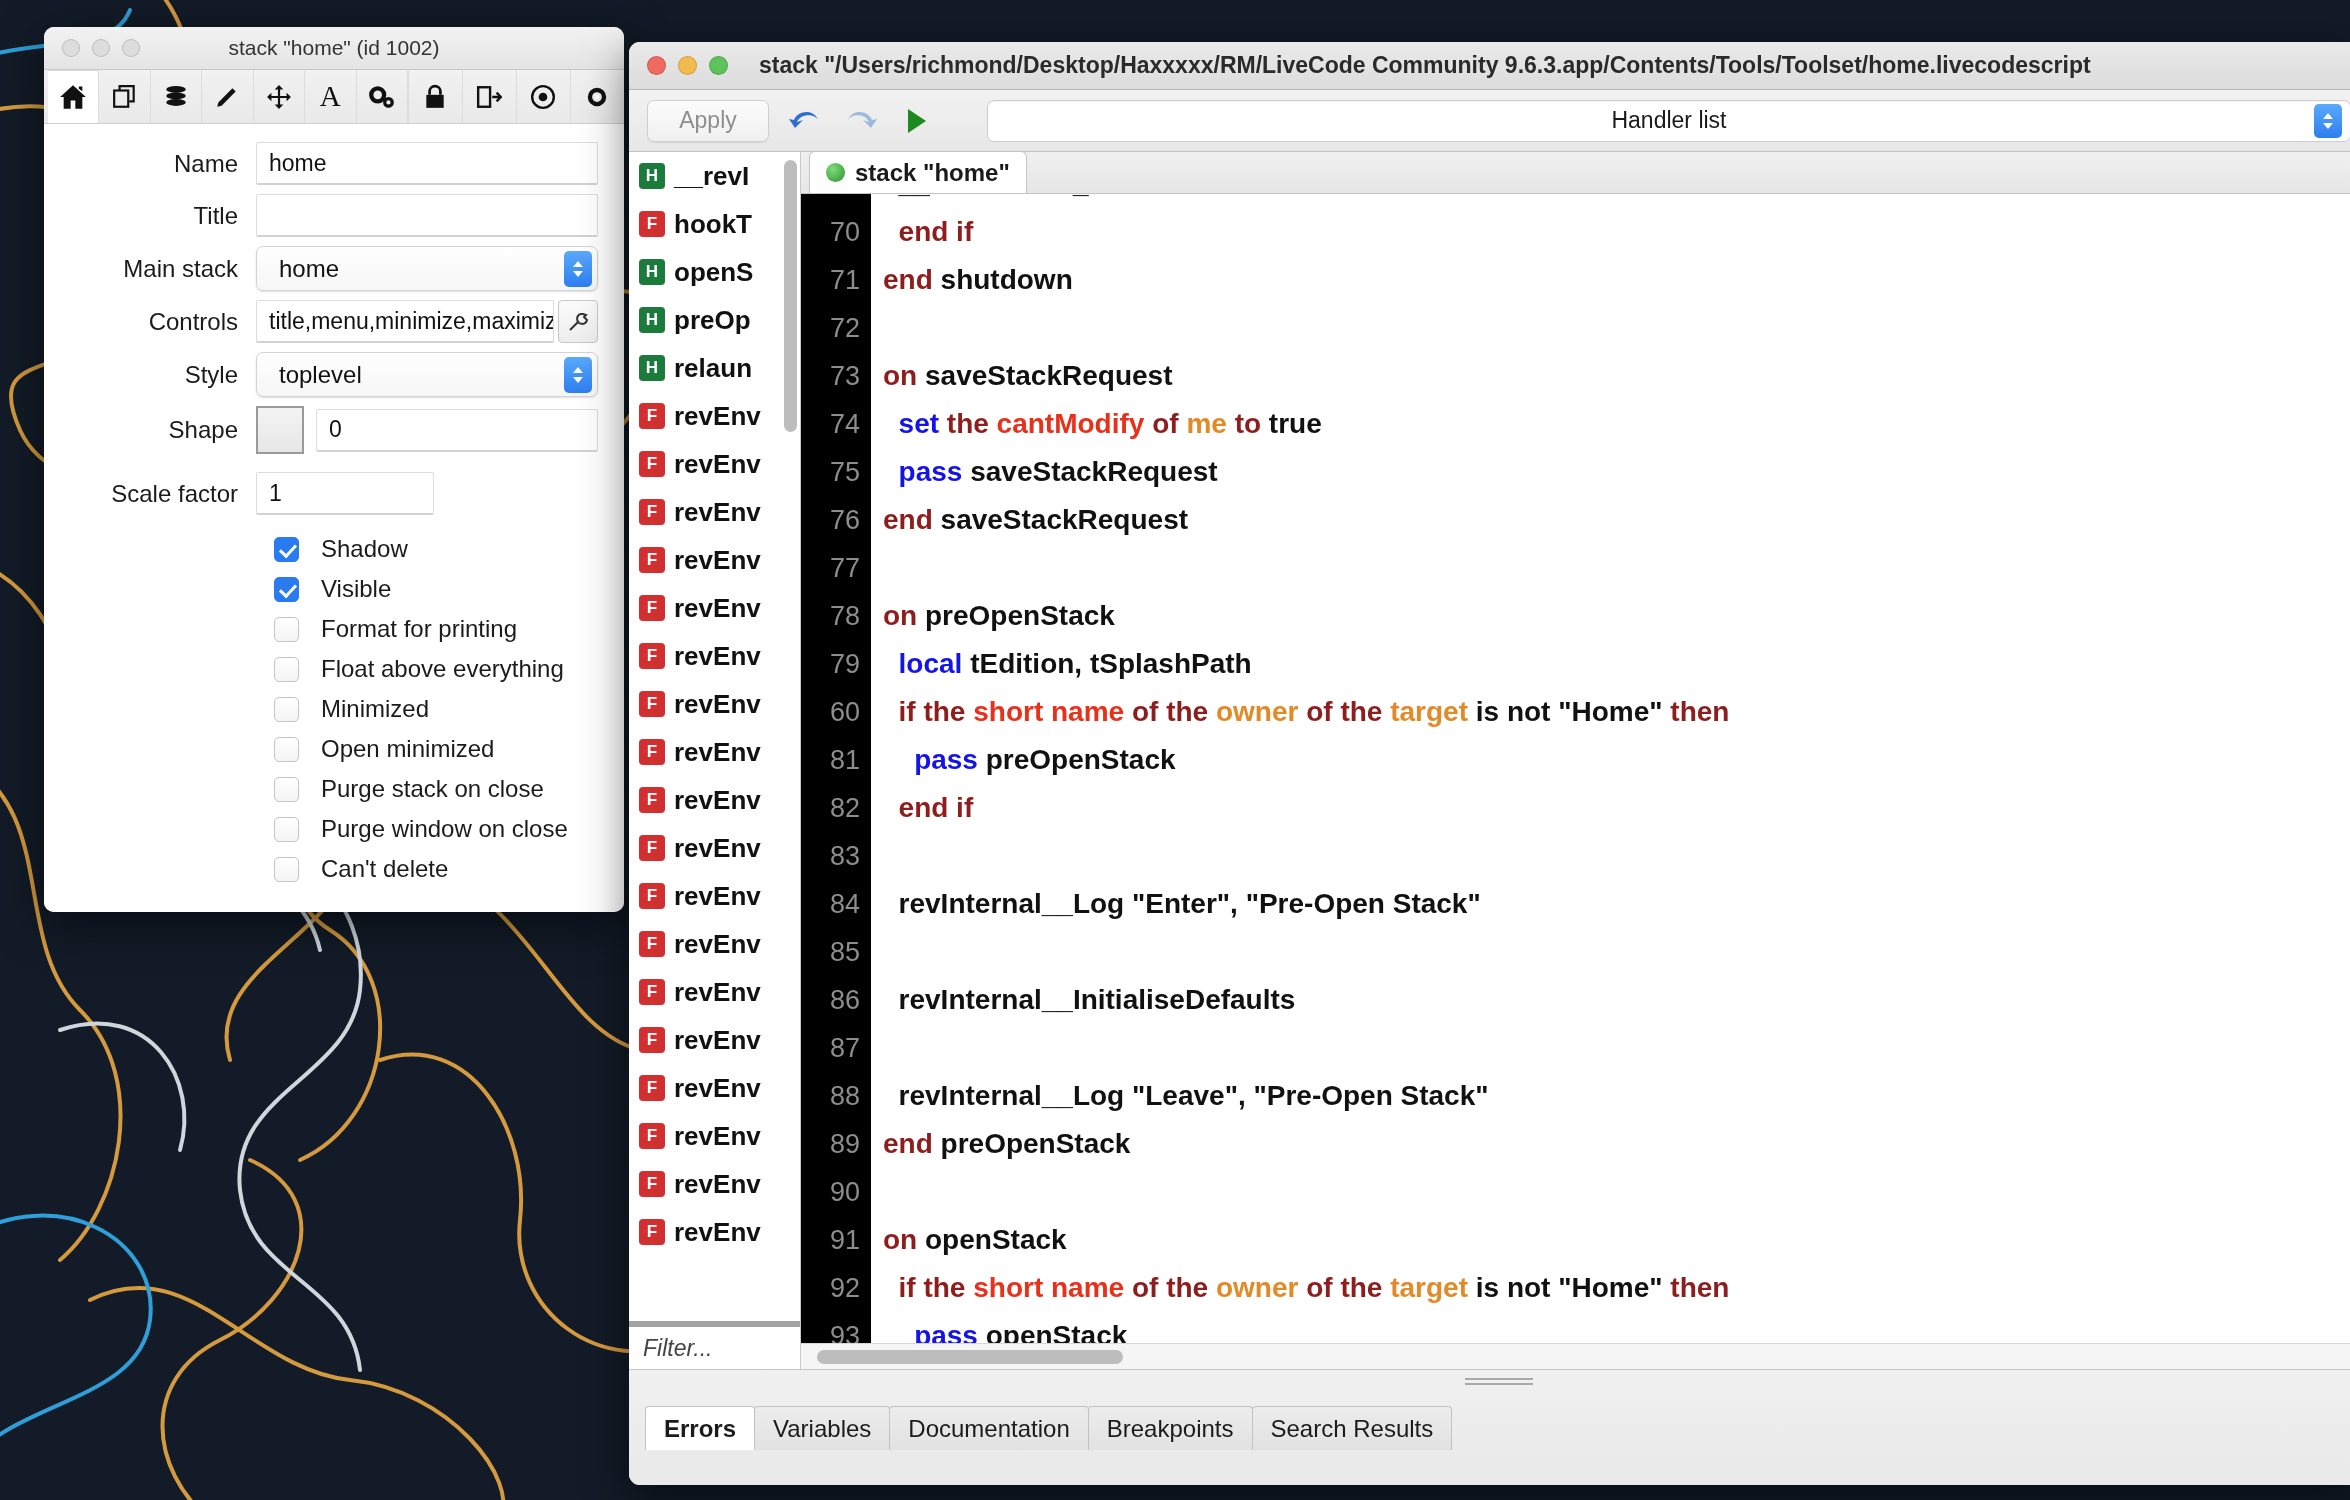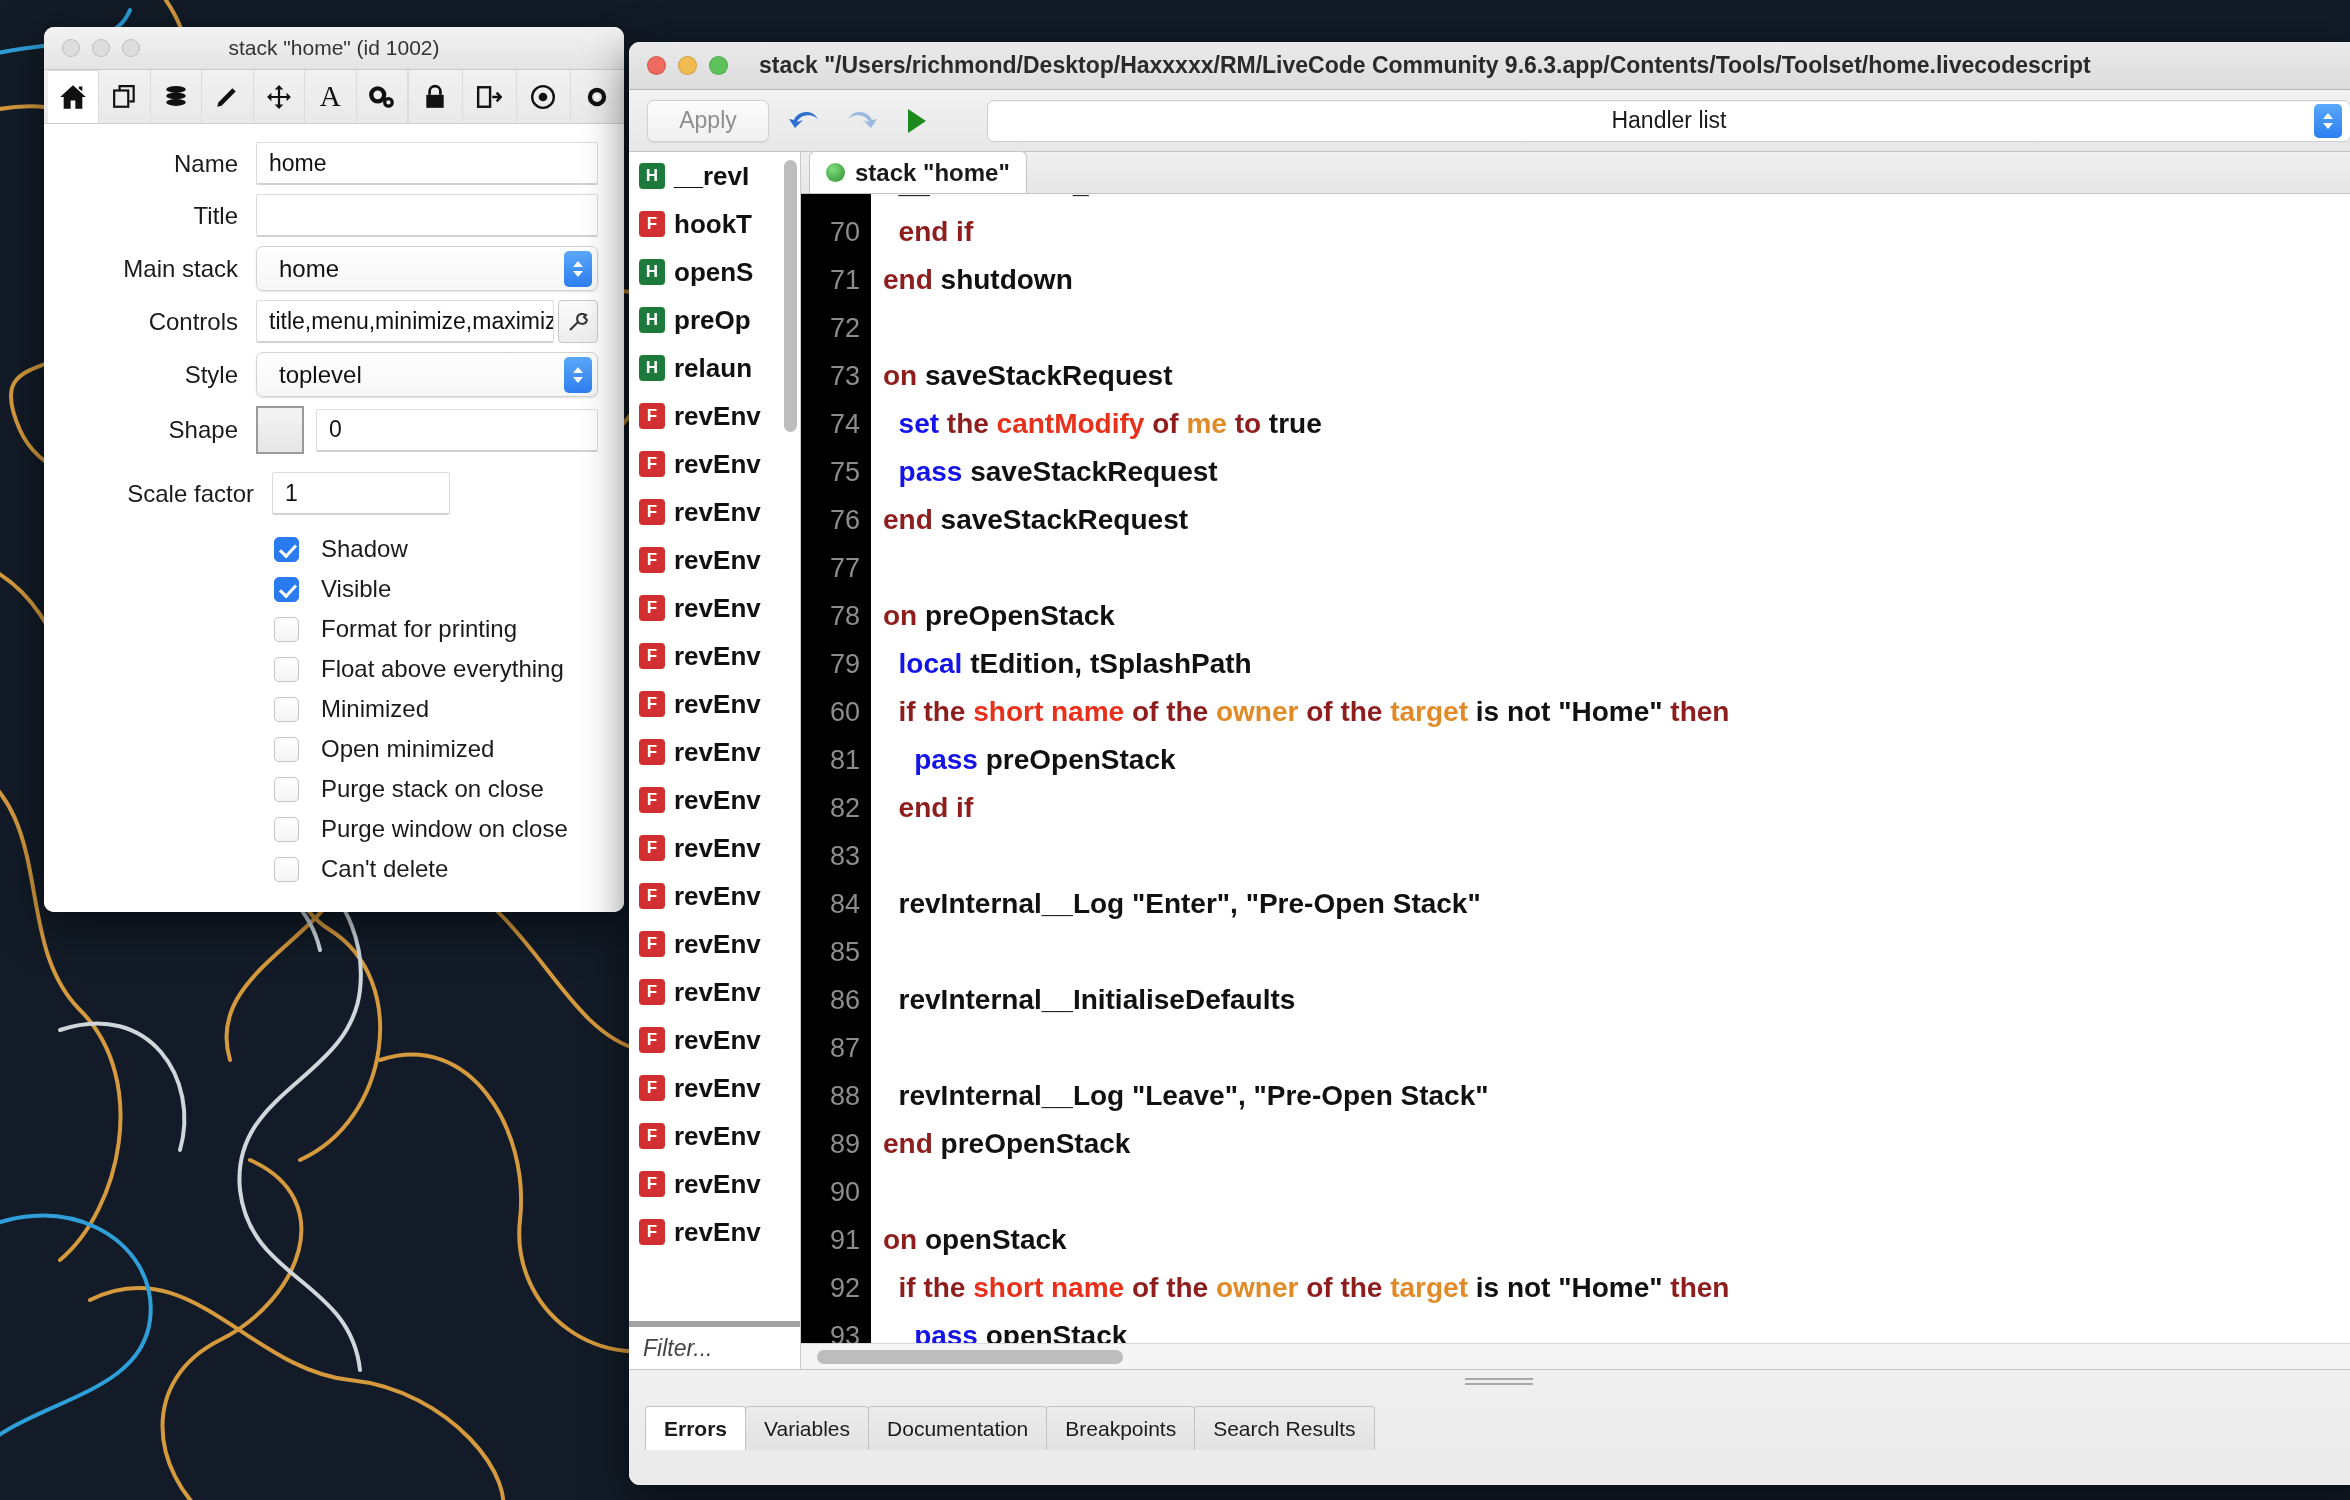--- a/index.html
+++ b/index.html
@@ -311,21 +311,21 @@
     content:""; position: absolute; left: 0; right: 0; height: 2px; background: #a9a9a9;
   }
   .grip::before { top: 0; } .grip::after { top: 5px; }
   .btabs { display: flex; padding-left: 16px; margin-top: 20px; }
   .btab {
     height: 44px; padding: 0 18px;
     background: linear-gradient(#ececec,#e2e2e2);
     border: 1px solid #c2c2c2;
     border-bottom: none;
     display: flex; align-items: center;
-    font-size: 21px; color: #1b1b1b;
+    font-size: 24px; color: #1b1b1b;
     border-radius: 4px 4px 0 0;
     margin-right: -1px;
   }
   .btab.active { background: #ffffff; font-weight: bold; }
 </style>
 </head>
 <body>
 
 <div id="desktop">
   <svg viewBox="0 0 2350 1500" preserveAspectRatio="none">
@@ -470,21 +470,21 @@
             <span class="st-up"></span>
             <span class="st-dn"></span>
           </span>
       </div>
     </div>
     <div class="frow" style="margin-bottom:18px;">
       <div class="flabel">Shape</div>
       <div class="swatch"></div>
       <div class="ftext">0</div>
     </div>
-    <div class="frow" style="margin-bottom:14px;margin-left:16px;">
+    <div class="frow" style="margin-bottom:14px;">
       <div class="flabel">Scale factor</div>
       <div class="ftext" style="max-width:178px;flex:none;width:178px;">1</div>
     </div>
 
     <div class="cbrow">
       <div class="cb on"></div>
       <div class="cblabel">Shadow</div>
     </div>
     <div class="cbrow">
       <div class="cb on"></div>

